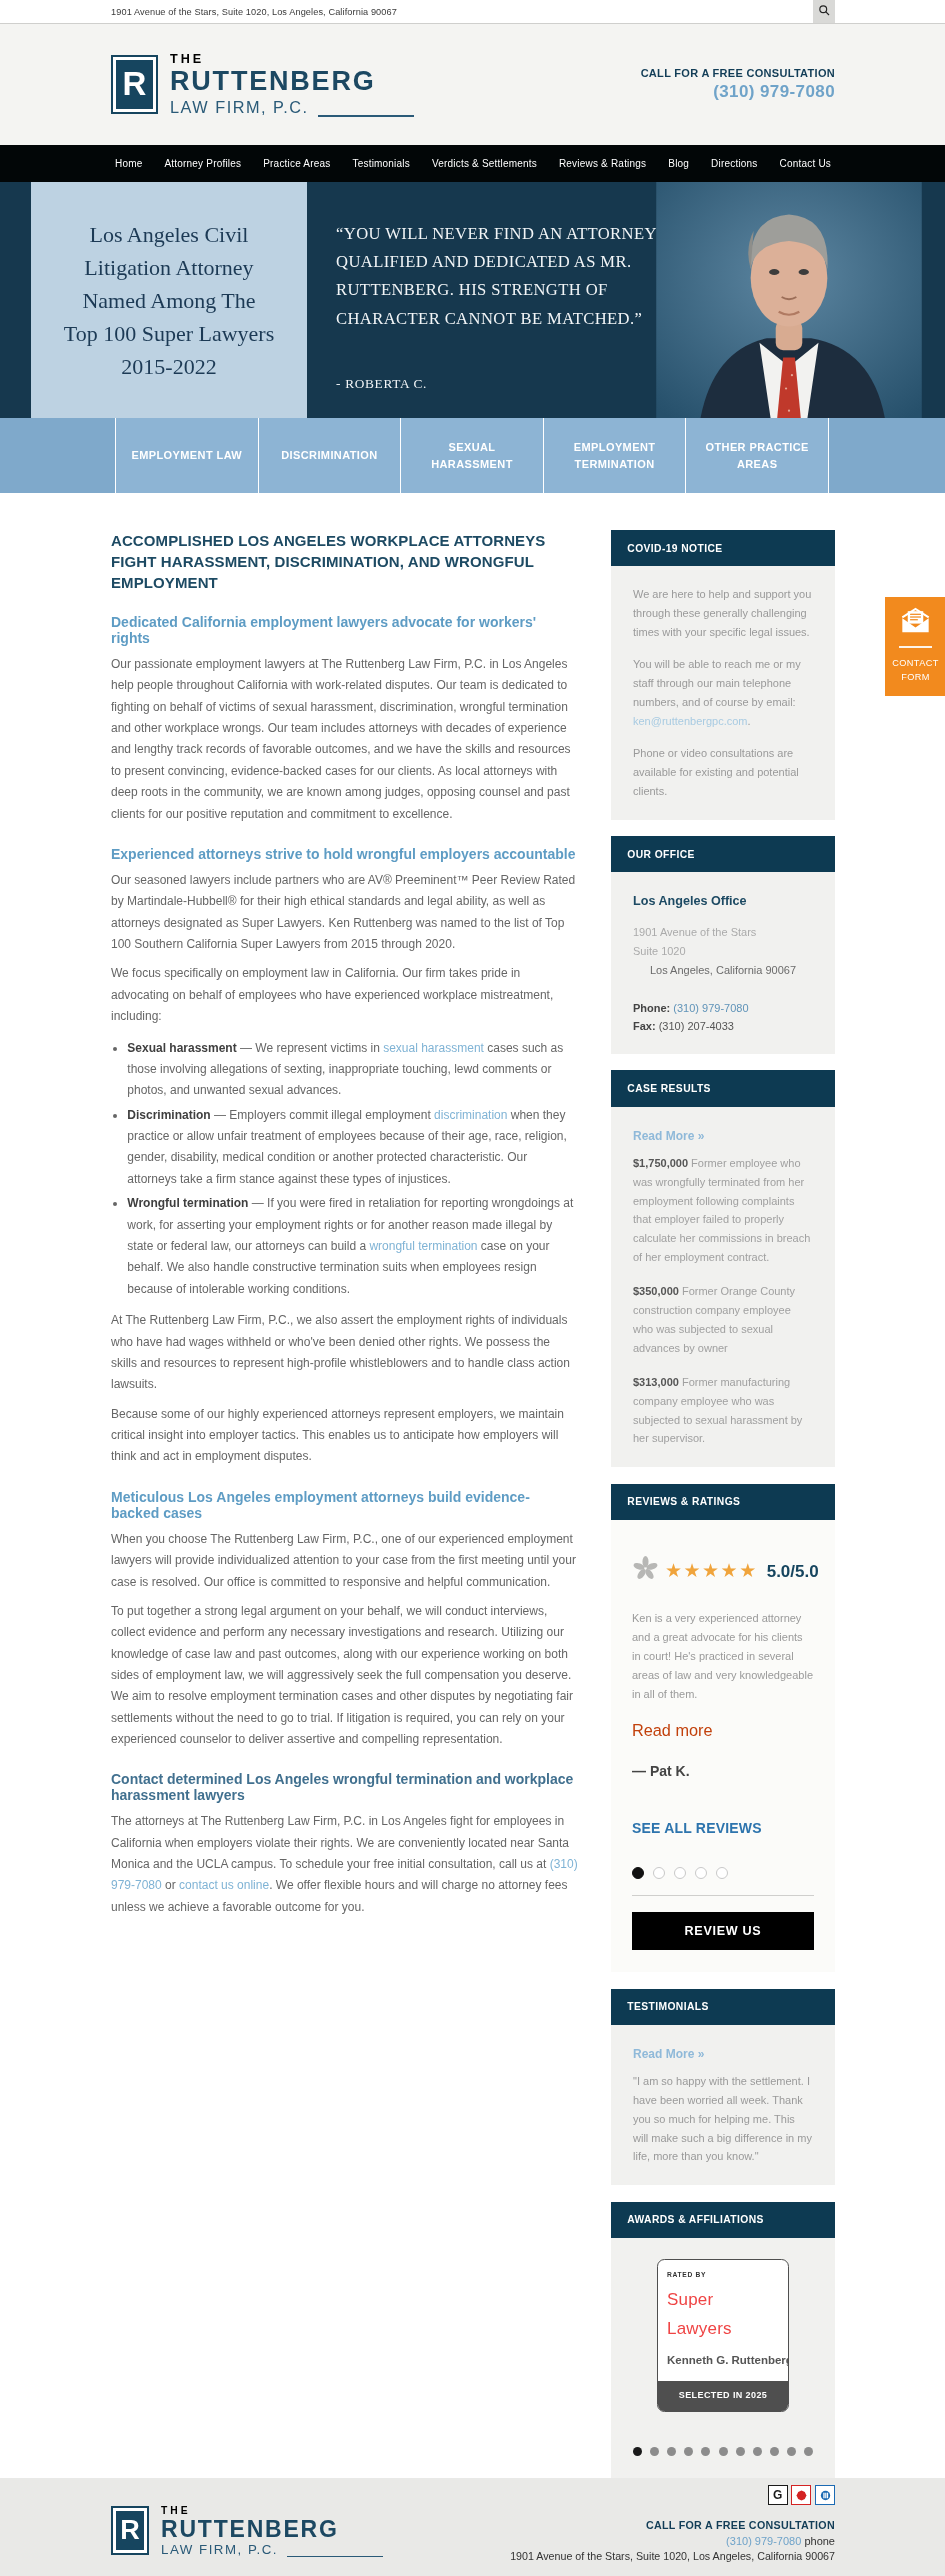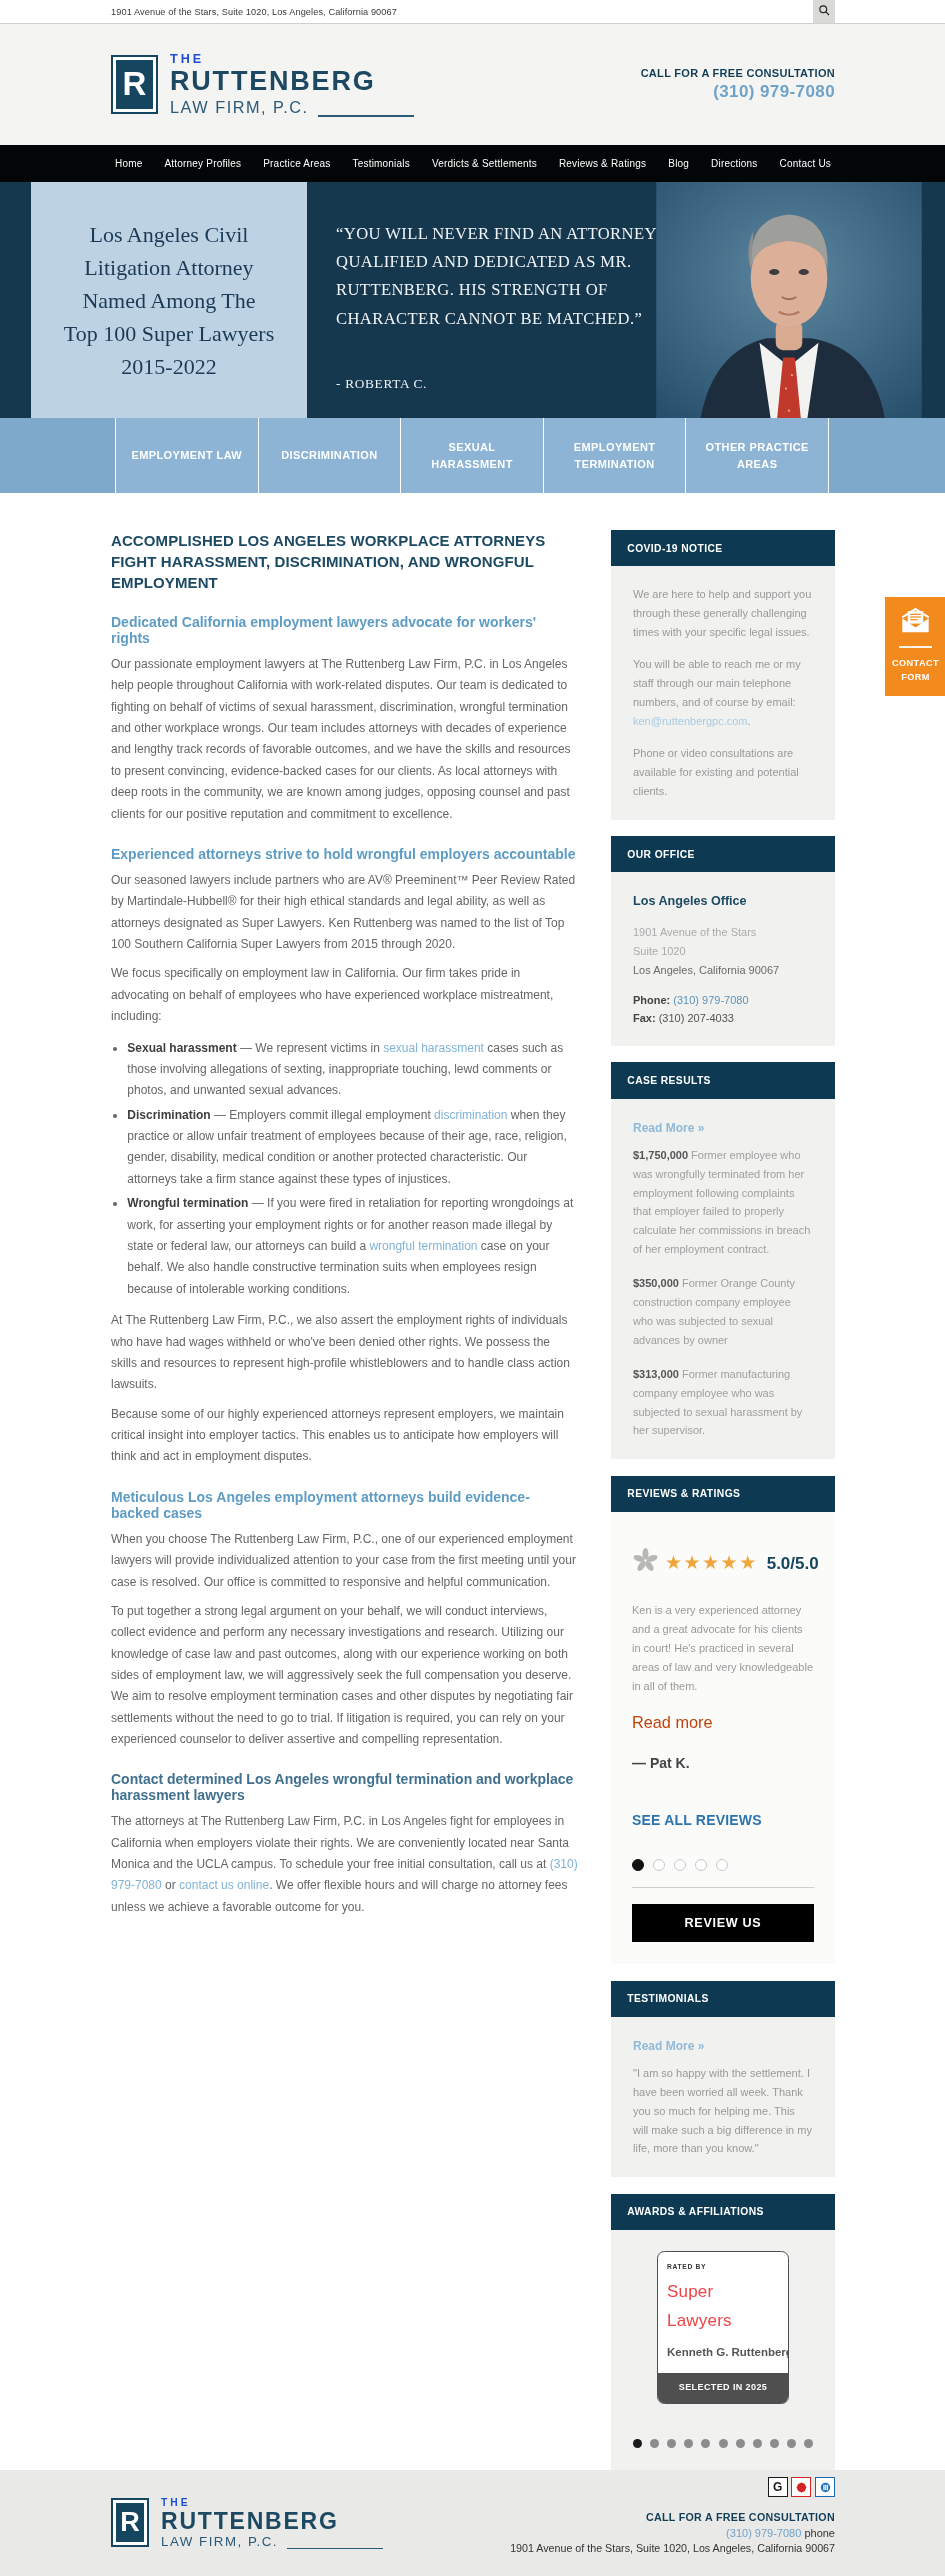--- a/index.html
+++ b/index.html
@@ -13,21 +13,21 @@
   .topbar .container { height:100%; display:flex; align-items:center; justify-content:space-between; }
   .topbar-address { font-size:9.2px; color:#3a3a3a; letter-spacing:0.1px; }
   .search-btn { width:22px; height:23px; background:#d9d9d7; border:none; display:flex; align-items:center; justify-content:center; cursor:pointer; }
 
   
   .site-header { height:121px; background:#f4f4f2; }
   .site-header .container { height:100%; display:flex; align-items:center; justify-content:space-between; }
   .brand { display:flex; align-items:center; gap:12px; }
   .logo-box { width:47px; height:59px; border:2.2px solid #16455f; background:#fff; padding:3px; }
   .logo-box-inner { width:100%; height:100%; background:#16455f; color:#fff; display:flex; align-items:center; justify-content:center; font-size:33px; font-weight:bold; }
-  .brand-the { font-size:12.6px; letter-spacing:3px; color:#1d4ed8; font-weight:600; }
+  .brand-the { font-size:12.6px; letter-spacing:3px; color:#000000; font-weight:600; }
   .brand-name { font-size:27px; letter-spacing:1.8px; color:#1c4862; font-weight:600; line-height:1.15; }
   .brand-suffix-row { display:flex; align-items:flex-end; gap:9px; }
   .brand-suffix { font-size:16.3px; letter-spacing:1.5px; color:#2a5a78; }
   .brand-rule { width:96px; height:1.5px; background:#2a5a78; }
   .header-call { text-align:right; }
   .call-label { font-size:11px; font-weight:bold; color:#123d57; letter-spacing:0.3px; }
   .call-phone { display:inline-block; margin-top:3px; font-size:17px; font-weight:bold; color:#6fa3c9; letter-spacing:0.4px; }
 
   
   .mainnav { height:37px; background:#020607; display:flex; align-items:center; justify-content:center; gap:22px; }
@@ -60,21 +60,21 @@
 
   
   .sidebar { width:224px; display:flex; flex-direction:column; gap:16.3px; }
   .panel-h { background:var(--navy,#0d3a52); color:#fff; font-size:10.3px; font-weight:bold; letter-spacing:0.4px; padding:12.6px 16.3px; }
   .panel-b { background:var(--panel,#f1f1ef); padding:19px 22px; font-size:11px; color:#9a9a9a; line-height:1.72; }
   .panel-b p { margin-bottom:13.3px; }
   .panel-b p:last-child { margin-bottom:0; }
   .panel-b a.lite { color:#a8cbe2; }
   .office-name { color:#1d4a63; font-weight:bold; font-size:12.6px; margin-bottom:10.3px; }
   .office-addr-lite { color:#ababab; }
-  .office-addr { color:#6b6b6b; margin-bottom:12px; }
+  .office-addr { color:#6b6b6b; margin-bottom:20px;text-align:center; }
   .office-line b { color:#444; }
   .office-line a { color:#5f93b8; }
   .office-line { color:#555; line-height:1.6; }
   .readmore { display:inline-block; color:#8fb9d9; font-weight:bold; font-size:12px; margin-bottom:7.4px; }
   .case-item { margin-bottom:15px; color:#a0a0a0; }
   .case-item:last-child { margin-bottom:0; }
   .case-item b { color:#555; }
   .reviews-b { background:#fbfbf9; padding:25px 21px 22px; }
   .rating-row { display:flex; align-items:center; gap:6px; margin:10.3px 0 21px; }
   .stars { color:var(--star,#f0a43c); font-size:19px; letter-spacing:1.5px; }
@@ -95,21 +95,21 @@
   .sl-brand { font-size:17px; color:#ef4444; margin-top:4.4px; letter-spacing:0.2px; }
   .sl-name { font-size:11.5px; color:#555; font-weight:bold; margin-top:7.4px; white-space:nowrap; }
   .sl-strip { background:#4f4f4f; color:#fff; font-size:9px; font-weight:bold; letter-spacing:0.4px; text-align:center; padding:7.4px 0; }
   .awards-dots { display:flex; gap:8.1px; margin-top:35px; }
   .awards-dots .adot { width:9px; height:9px; border-radius:50%; background:#8c8c8c; cursor:pointer; }
   .awards-dots .adot.active { background:#1a1a1a; }
 
   
   .contact-tab { position:absolute; top:597px; right:0; width:61px; background:var(--orange,#f28a1e); color:#fff; text-align:center; padding:10.3px 6px 12px; cursor:pointer; z-index:50; }
   .contact-tab .ct-rule { width:33px; height:1.5px; background:#fff; margin:9px auto; opacity:.9; }
-  .contact-tab .ct-label { font-size:9.2px; font-weight:bold; letter-spacing:0.4px; line-height:1.5; }
+  .contact-tab .ct-label { font-size:9.2px; font-weight:normal; letter-spacing:0.4px; line-height:1.5; }
 
   
   .footer-top { height:106px; background:var(--pagegray,#e9e9e7); position:relative; }
   .footer-top .container { height:100%; display:flex; align-items:center; justify-content:space-between; }
   .footer-top .logo-box { width:38px; height:49px; }
   .footer-top .logo-box-inner { font-size:27px; }
   .footer-top .brand-name { font-size:23px; }
   .footer-top .brand-the { font-size:10.3px; }
   .footer-top .brand-suffix { font-size:13.3px; }
   .footer-call { text-align:right; padding-top:19px; }

